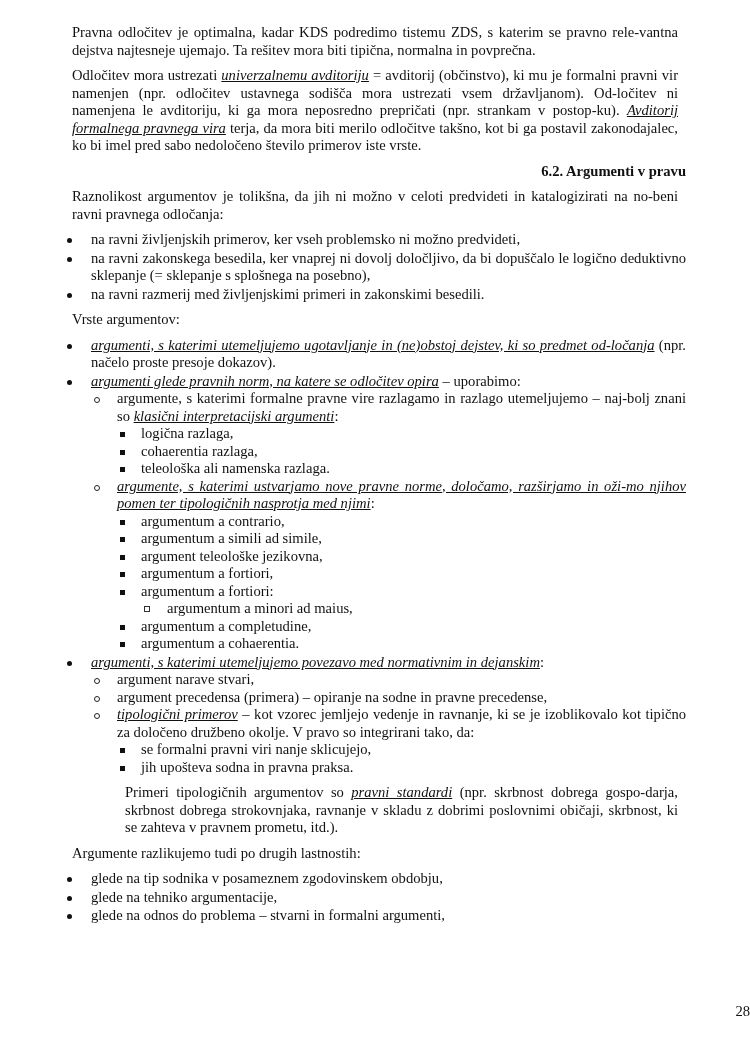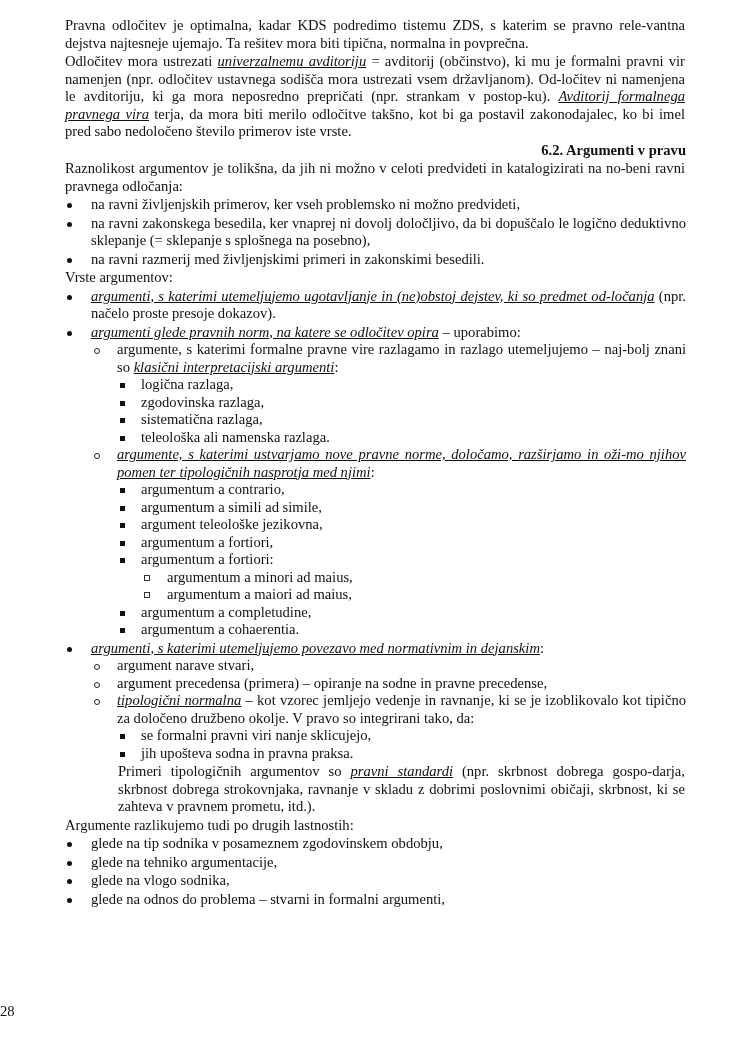--- a/index.html
+++ b/index.html
@@ -1,39 +1,39 @@
 <!DOCTYPE html>
 <html><head>
 <meta charset="utf-8">
 <style>
   html, body { margin: 0; padding: 0; background: #ffffff; }
   body {
     width: 750px; height: 1061px; position: relative; overflow: hidden;
     font-family: "Liberation Serif", serif; font-size: 14.6px; color: #111;
   }
   .page { position: absolute; left: 64px; top: 16px; width: 622px; line-height: 17.5px; }
-  p { margin: 1px; text-align: justify; }
+  p { margin: 8px; text-align: justify; }
   .u { text-decoration: underline; font-style: italic; }
   h2 { margin: 0; font-size: 14.6px; font-weight: bold; line-height: 17.5px; text-align: right; }
   ul { list-style: none; margin: 0; padding: 0; }
   li { position: relative; text-align: justify; }
   .l1 > li { padding-left: 27px; }
   .l2 > li { padding-left: 26px; }
   .l3 > li { padding-left: 24px; }
   .l4 > li { padding-left: 26px; }
   .l1 { margin-left: 0; }
   .l2 { margin-left: 0; }
   .l3 { margin-left: 0; }
   .mk { position: absolute; left: 0; top: 0; width: 20px; text-align: left; }
   .dot::before { content: ""; position: absolute; left: 3px; top: 7px; width: 5px; height: 5px; border-radius: 50%; background: #111; }
   .circ::before { content: ""; position: absolute; left: 3px; top: 7px; width: 4px; height: 4px; border-radius: 50%; border: 1px solid #222; }
   .sq::before { content: ""; position: absolute; left: 3px; top: 7px; width: 5px; height: 5px; background: #111; }
   .hsq::before { content: ""; position: absolute; left: 3px; top: 6px; width: 4px; height: 4px; border: 1px solid #333; }
   .gap { margin-top: 1px; }
-  .pagenum { position: absolute; left: 0; width: 750px; top: 1003px; text-align: left; font-size: 14.6px; }
+  .pagenum { position: absolute; left: 0; width: 750px; top: 1003px; text-align: right; font-size: 14.6px; }
 </style>
 </head>
 <body>
 
 <div class="page">
 
   <p>Pravna odločitev je optimalna, kadar KDS podredimo tistemu ZDS, s katerim se pravno rele-vantna dejstva najtesneje ujemajo. Ta rešitev mora biti tipična, normalna in povprečna.</p>
 
   <p><span>Odločitev mora ustrezati </span><span class="u">univerzalnemu avditoriju</span><span> = avditorij (občinstvo), ki mu je formalni pravni vir namenjen (npr. odločitev ustavnega sodišča mora ustrezati vsem državljanom). Od-ločitev ni namenjena le avditoriju, ki ga mora neposredno prepričati (npr. strankam v postop-ku). </span><span class="u">Avditorij formalnega pravnega vira</span><span> terja, da mora biti merilo odločitve takšno, kot bi ga postavil zakonodajalec, ko bi imel pred sabo nedoločeno število primerov iste vrste.</span></p>
 
@@ -50,62 +50,59 @@
   <p>Vrste argumentov:</p>
 
   <ul class="l1">
     <li class="gap"><span class="mk dot"></span><span class="u">argumenti, s katerimi utemeljujemo ugotavljanje in (ne)obstoj dejstev, ki so predmet od-ločanja</span><span> (npr. načelo proste presoje dokazov).</span></li>
 
     <li class="gap"><span class="mk dot"></span><span class="u">argumenti glede pravnih norm, na katere se odločitev opira</span><span> – uporabimo:</span>
       <ul class="l2">
         <li><span class="mk circ"></span><span>argumente, s katerimi formalne pravne vire razlagamo in razlago utemeljujemo – naj-bolj znani so </span><span class="u">klasični interpretacijski argumenti</span><span>:</span>
           <ul class="l3">
             <li><span class="mk sq"></span><span>logična razlaga,</span></li>
-            <li><span class="mk sq"></span><span>zgodovinska razlaga,</span></li>
-            <li><span class="mk sq"></span><span>sistematična razlaga,</span></li>
+            <li><span class="mk sq"></span><span>cohaerentia razlaga,</span></li>
             <li><span class="mk sq"></span><span>teleološka ali namenska razlaga.</span></li>
           </ul>
         </li>
         <li><span class="mk circ"></span><span class="u">argumente, s katerimi ustvarjamo nove pravne norme, določamo, razširjamo in oži-mo njihov pomen ter tipologičnih nasprotja med njimi</span><span>:</span>
           <ul class="l3">
             <li><span class="mk sq"></span><span>argumentum a contrario,</span></li>
             <li><span class="mk sq"></span><span>argumentum a simili ad simile,</span></li>
             <li><span class="mk sq"></span><span>argument teleološke jezikovna,</span></li>
             <li><span class="mk sq"></span><span>argumentum a fortiori,</span></li>
             <li><span class="mk sq"></span><span>argumentum a fortiori:</span>
               <ul class="l4">
                 <li><span class="mk hsq"></span><span>argumentum a minori ad maius,</span></li>
-                <li><span class="mk hsq"></span><span>argumentum a maiori ad maius,</span></li>
               </ul>
             </li>
             <li><span class="mk sq"></span><span>argumentum a completudine,</span></li>
             <li><span class="mk sq"></span><span>argumentum a cohaerentia.</span></li>
           </ul>
         </li>
       </ul>
     </li>
 
     <li class="gap"><span class="mk dot"></span><span class="u">argumenti, s katerimi utemeljujemo povezavo med normativnim in dejanskim</span><span>:</span>
       <ul class="l2">
         <li><span class="mk circ"></span><span>argument narave stvari,</span></li>
         <li><span class="mk circ"></span><span>argument precedensa (primera) – opiranje na sodne in pravne precedense,</span></li>
-        <li><span class="mk circ"></span><span class="u">tipologični normalna</span><span> – kot vzorec jemljejo vedenje in ravnanje, ki se je izoblikovalo kot tipično za določeno družbeno okolje. V pravo so integrirani tako, da:</span>
+        <li><span class="mk circ"></span><span class="u">tipologični primerov</span><span> – kot vzorec jemljejo vedenje in ravnanje, ki se je izoblikovalo kot tipično za določeno družbeno okolje. V pravo so integrirani tako, da:</span>
           <ul class="l3">
             <li><span class="mk sq"></span><span>se formalni pravni viri nanje sklicujejo,</span></li>
             <li><span class="mk sq"></span><span>jih upošteva sodna in pravna praksa.</span></li>
           </ul>
           <p><span>Primeri tipologičnih argumentov so </span><span class="u">pravni standardi</span><span> (npr. skrbnost dobrega gospo-darja, skrbnost dobrega strokovnjaka, ravnanje v skladu z dobrimi poslovnimi običaji, skrbnost, ki se zahteva v pravnem prometu, itd.).</span></p>
         </li>
       </ul>
     </li>
   </ul>
 
   <p>Argumente razlikujemo tudi po drugih lastnostih:</p>
 
   <ul class="l1">
     <li class="gap"><span class="mk dot"></span><span>glede na tip sodnika v posameznem zgodovinskem obdobju,</span></li>
     <li class="gap"><span class="mk dot"></span><span>glede na tehniko argumentacije,</span></li>
-    <li class="gap"><span class="mk dot"></span><span>glede na vlogo sodnika,</span></li>
     <li class="gap"><span class="mk dot"></span><span>glede na odnos do problema – stvarni in formalni argumenti,</span></li>
   </ul>
 </div>
 
 <div class="pagenum">28</div>
 
 </body></html>

